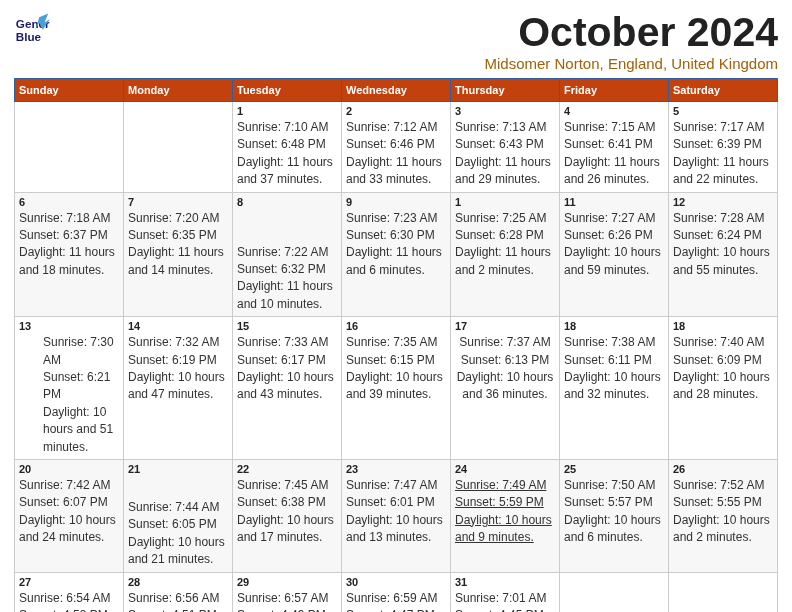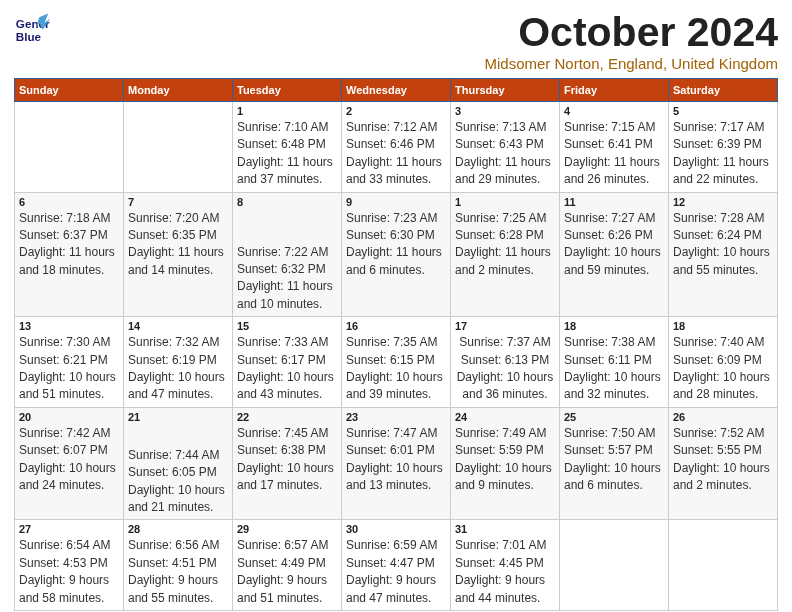--- a/index.html
+++ b/index.html
@@ -189,21 +189,21 @@
           <td>
             <div class="day-num">12</div>
             <div class="day-info" style="white-space: pre-line;">Sunrise: 7:28 AM
 Sunset: 6:24 PM
 Daylight: 10 hours and 55 minutes.</div>
           </td>
         </tr>
         <tr>
           <td>
             <div class="day-num">13</div>
-            <div class="day-info" style="white-space: pre-line;">Sunrise: 7:30 AM
+            <div class="day-info" style="white-space: pre-line; margin-left: 24px;">Sunrise: 7:30 AM
 Sunset: 6:21 PM
 Daylight: 10 hours and 51 minutes.</div>
           </td>
           <td>
             <div class="day-num">14</div>
             <div class="day-info" style="white-space: pre-line;">Sunrise: 7:32 AM
 Sunset: 6:19 PM
 Daylight: 10 hours and 47 minutes.</div>
           </td>
           <td>
@@ -257,21 +257,21 @@
 Daylight: 10 hours and 17 minutes.</div>
           </td>
           <td>
             <div class="day-num">23</div>
             <div class="day-info" style="white-space: pre-line;">Sunrise: 7:47 AM
 Sunset: 6:01 PM
 Daylight: 10 hours and 13 minutes.</div>
           </td>
           <td>
             <div class="day-num">24</div>
-            <div class="day-info" style="white-space: pre-line;">Sunrise: 7:49 AM
+            <div class="day-info" style="white-space: pre-line; text-decoration: underline;">Sunrise: 7:49 AM
 Sunset: 5:59 PM
 Daylight: 10 hours and 9 minutes.</div>
           </td>
           <td>
             <div class="day-num">25</div>
             <div class="day-info" style="white-space: pre-line;">Sunrise: 7:50 AM
 Sunset: 5:57 PM
 Daylight: 10 hours and 6 minutes.</div>
           </td>
           <td>

